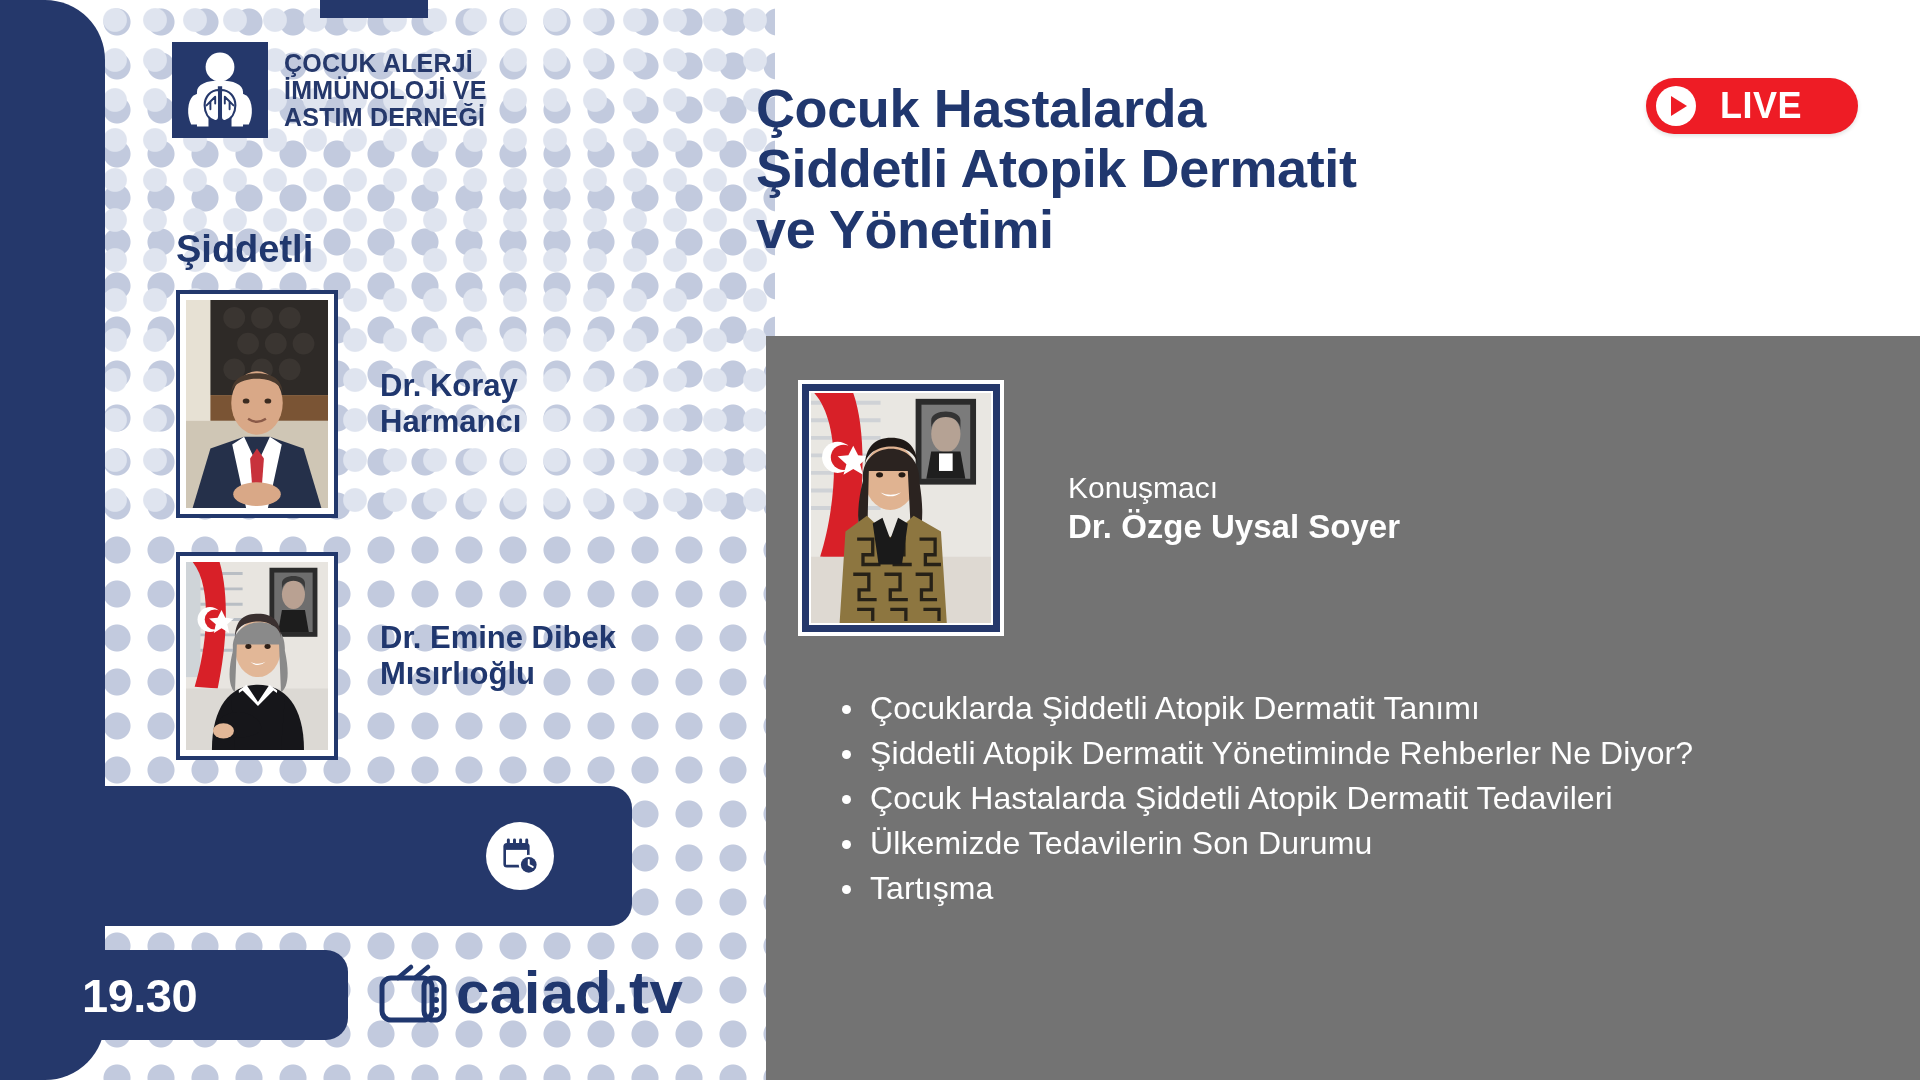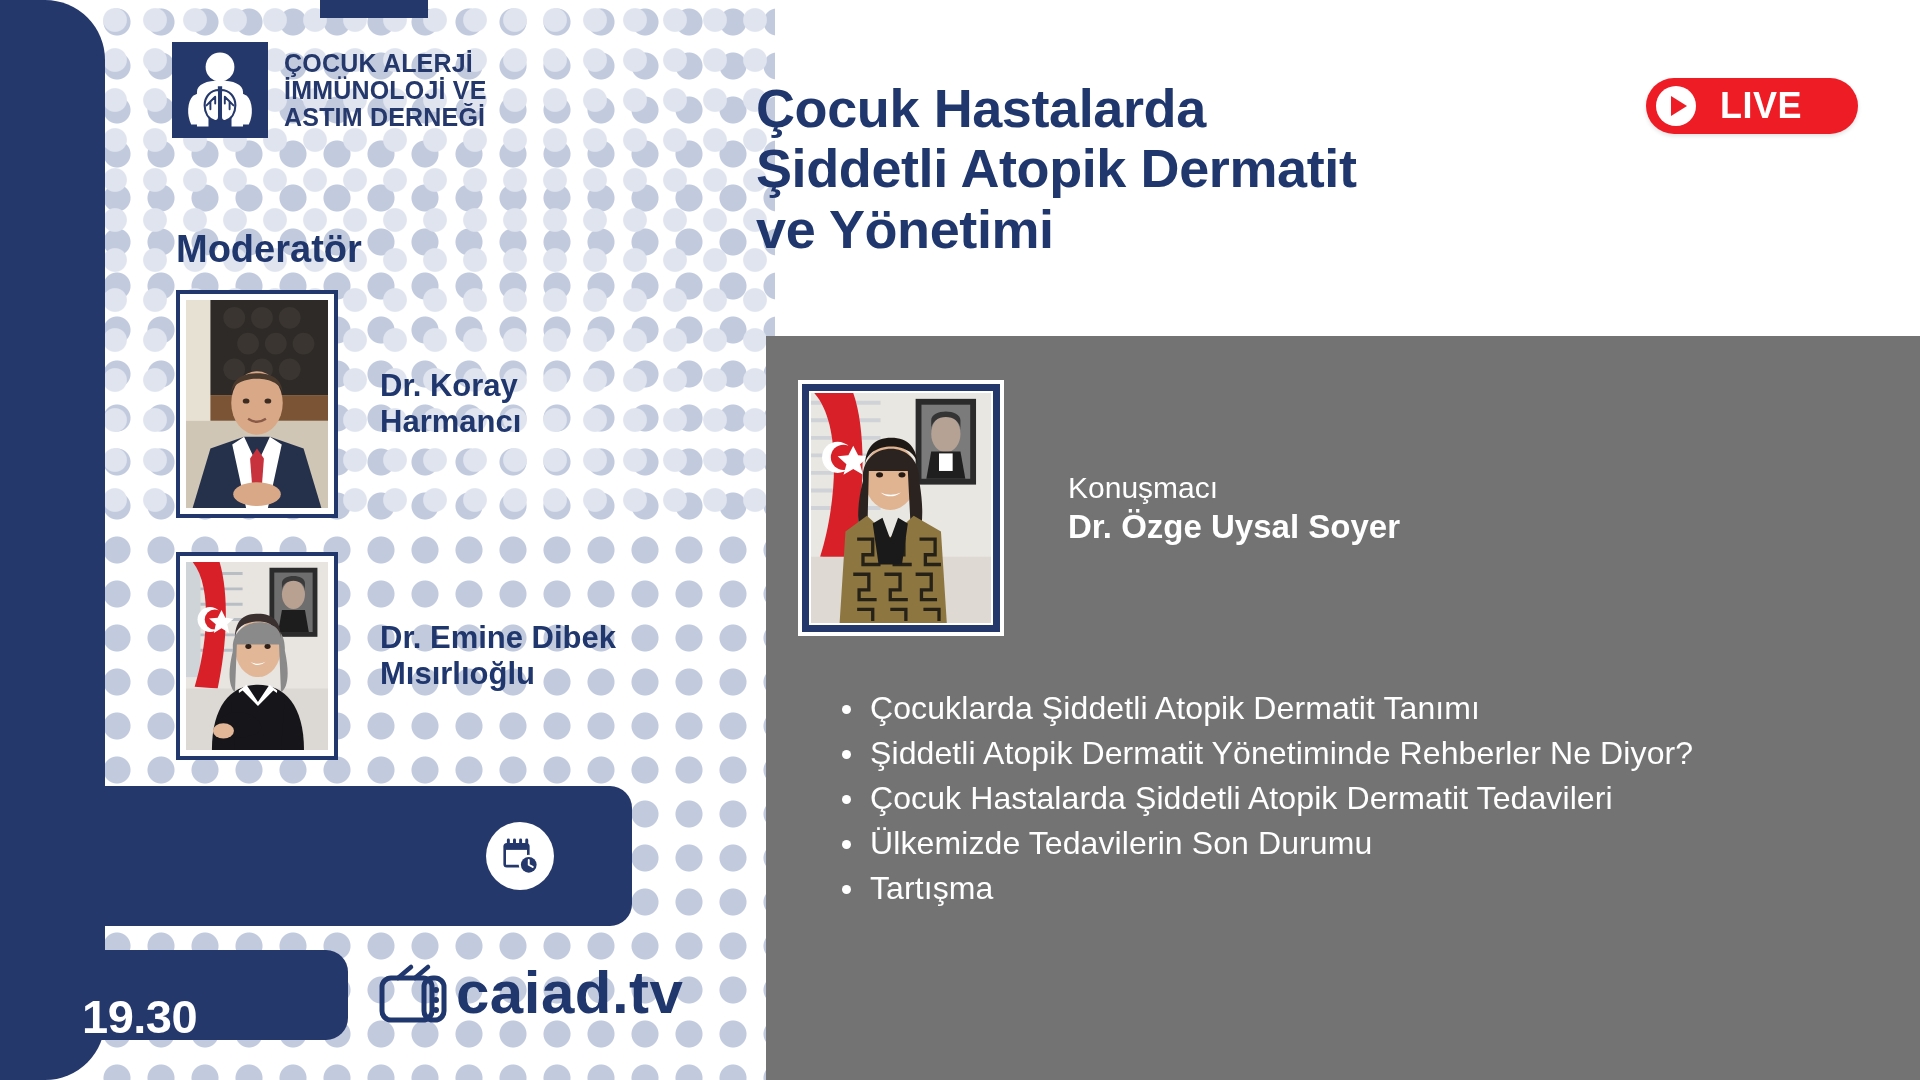--- a/index.html
+++ b/index.html
@@ -194,21 +194,21 @@
   }
   .date-icon svg { width: 42px; height: 42px; }
 
   
   .time-pill {
     position: absolute;
     left: 0; top: 950px;
     width: 348px; height: 90px;
     background: #25386B;
     border-radius: 0 22px 22px 0;
-    display: flex; align-items: flex-end;
+    display: flex; align-items: center;
     padding-left: 82px;
     z-index: 6;
   }
   .time-text {
     color: #ffffff;
     font-size: 47px;
     font-weight: 800;
     letter-spacing: -0.5px;
     line-height: 1;
   }
@@ -325,21 +325,21 @@
     <span class="live-play">
         <i></i>
       </span>
     <span class="live-label">LIVE</span>
   </div>
 
   <div class="title">Çocuk Hastalarda
 Şiddetli Atopik Dermatit
 ve Yönetimi</div>
 
-  <div class="moderator-heading">Moderatör</div>
+  <div class="moderator-heading">Şiddetli</div>
 
   <div class="person-row m2">
     <div class="photo-frame small">
       <div class="photo-inner">
         <svg viewBox="0 0 150 196" preserveAspectRatio="xMidYMid slice" aria-hidden="true">
           <rect x="0" y="0" width="150" height="196" fill="#e8e5e0"></rect>
           <rect x="0" y="0" width="16" height="120" fill="#cfd4d8"></rect>
           <g stroke="#b9bec4" stroke-width="3">
             <line x1="16" y1="12" x2="60" y2="12"></line>
               <line x1="16" y1="28" x2="60" y2="28"></line>

